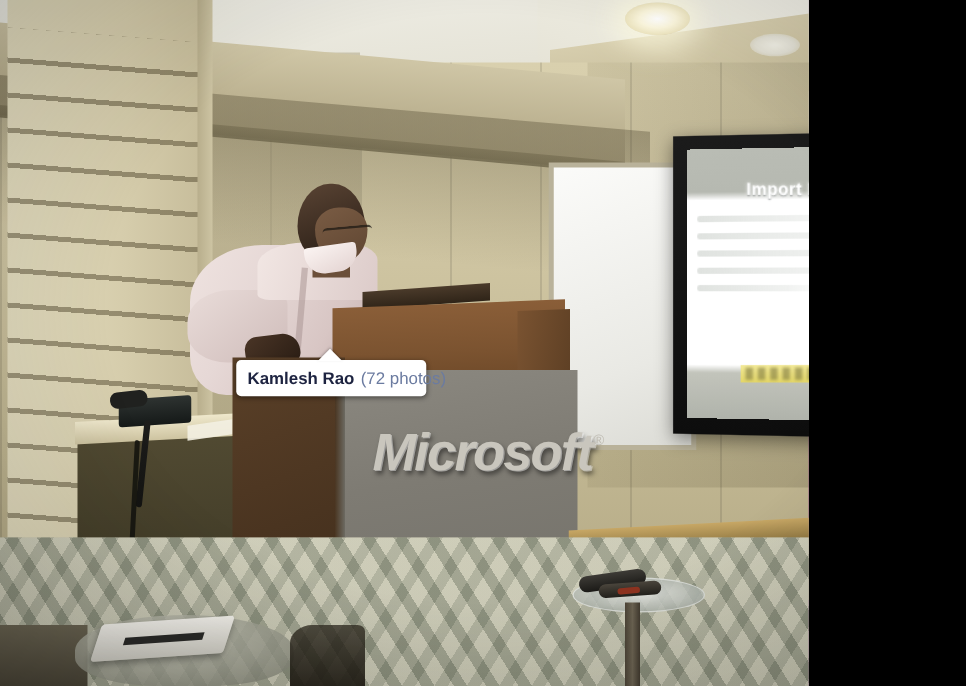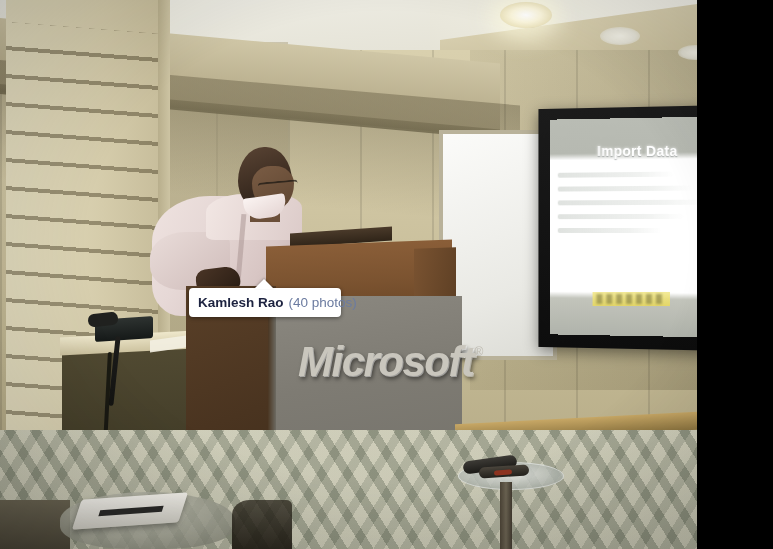--- a/index.html
+++ b/index.html
@@ -1,21 +1,21 @@
 <!DOCTYPE html>
 <html><head>
 <meta charset="utf-8">
 <title>Photo with face tag</title>
 <style>
   html,body{margin:0;padding:0;background:#000;}
   body{font-family:"Liberation Sans",sans-serif;}
 
   #photo{
     position:relative;
-    width:697px;height:549px;
+    width:647px;height:549px;
     overflow:hidden;
     background:#a21caf;
   }
 
   
   .layer{position:absolute;}
 
   
   #ceiling{
     left:0;top:0;width:773px;height:120px;
@@ -479,16 +479,16 @@
   <div class="layer" id="fg-table"></div>
   <div class="layer" id="fg-laptop"></div>
   <div class="layer" id="fg-laptop-slot"></div>
   <div class="layer" id="fg-dark-right"></div>
 
   <div class="layer" id="blur-vignette"></div>
 
   <div class="layer" id="face-tag-pointer"></div>
   <div class="layer" id="face-tag">
     <span id="tag-name">Kamlesh Rao</span>
-    <span id="tag-count">(40 photos)</span>
+    <span id="tag-count">(72 photos)</span>
   </div>
 
 </div>
 
 </body></html>

